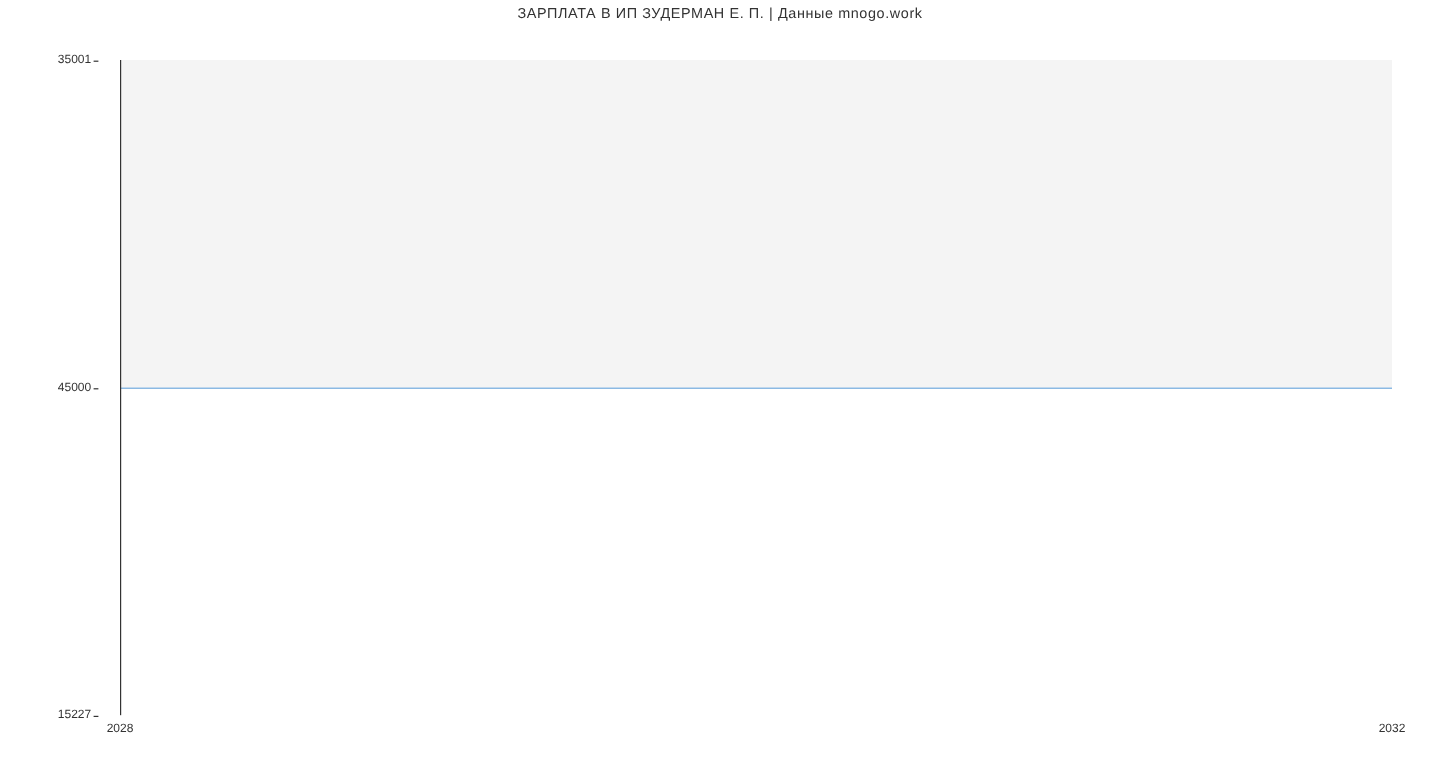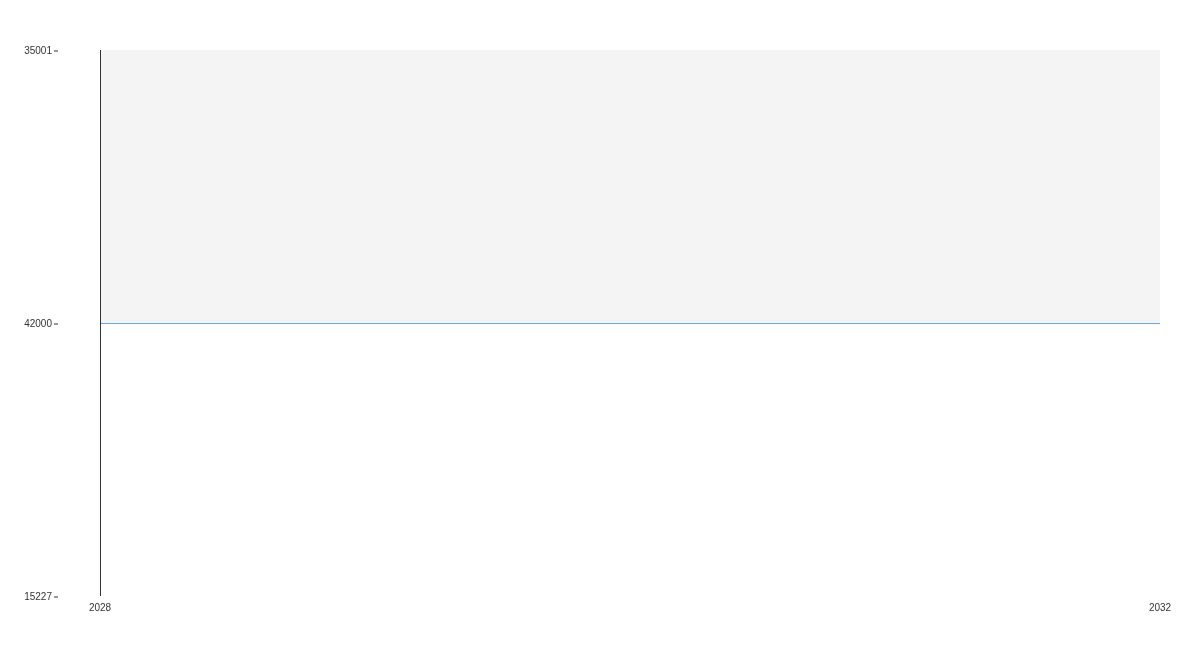--- a/index.html
+++ b/index.html
@@ -54,21 +54,21 @@
   .series-line {
     position: absolute;
     left: 100px;
     top: 323px; 
     width: 1060px;
     height: 0;
     border-top: 1px solid #6fa8dc;
   }
   .ytick {
     position: absolute;
-    right: 1148px; 
+    right: 1124px; 
     font-size: 10px;
     color: #333;
     text-align: right;
     transform: translateY(-50%);
   }
   .ytick .tickmark {
     position: absolute;
     right: -6px;
     top: 50%;
     width: 4px;
@@ -81,32 +81,33 @@
     font-size: 10px;
     color: #333;
     transform: translateX(-50%);
   }
 </style>
 </head>
 <body>
 
 <div class="chart">
 
+  <div class="title">ЗАРПЛАТА В ИП ЗУДЕРМАН Е. П. | Данные mnogo.work</div>
 
   <div class="plot"></div>
   <div class="area-top"></div>
   <div class="series-line"></div>
   <div class="y-axis-line"></div>
 
   <div class="ytick" style="top:50px">
     <span>35001</span>
     <span class="tickmark"></span>
   </div>
   <div class="ytick" style="top:323px">
-    <span>42000</span>
+    <span>45000</span>
     <span class="tickmark"></span>
   </div>
   <div class="ytick" style="top:596px">
     <span>15227</span>
     <span class="tickmark"></span>
   </div>
 
   <div class="xtick" style="left:100px">
     <span>2028</span>
   </div>

